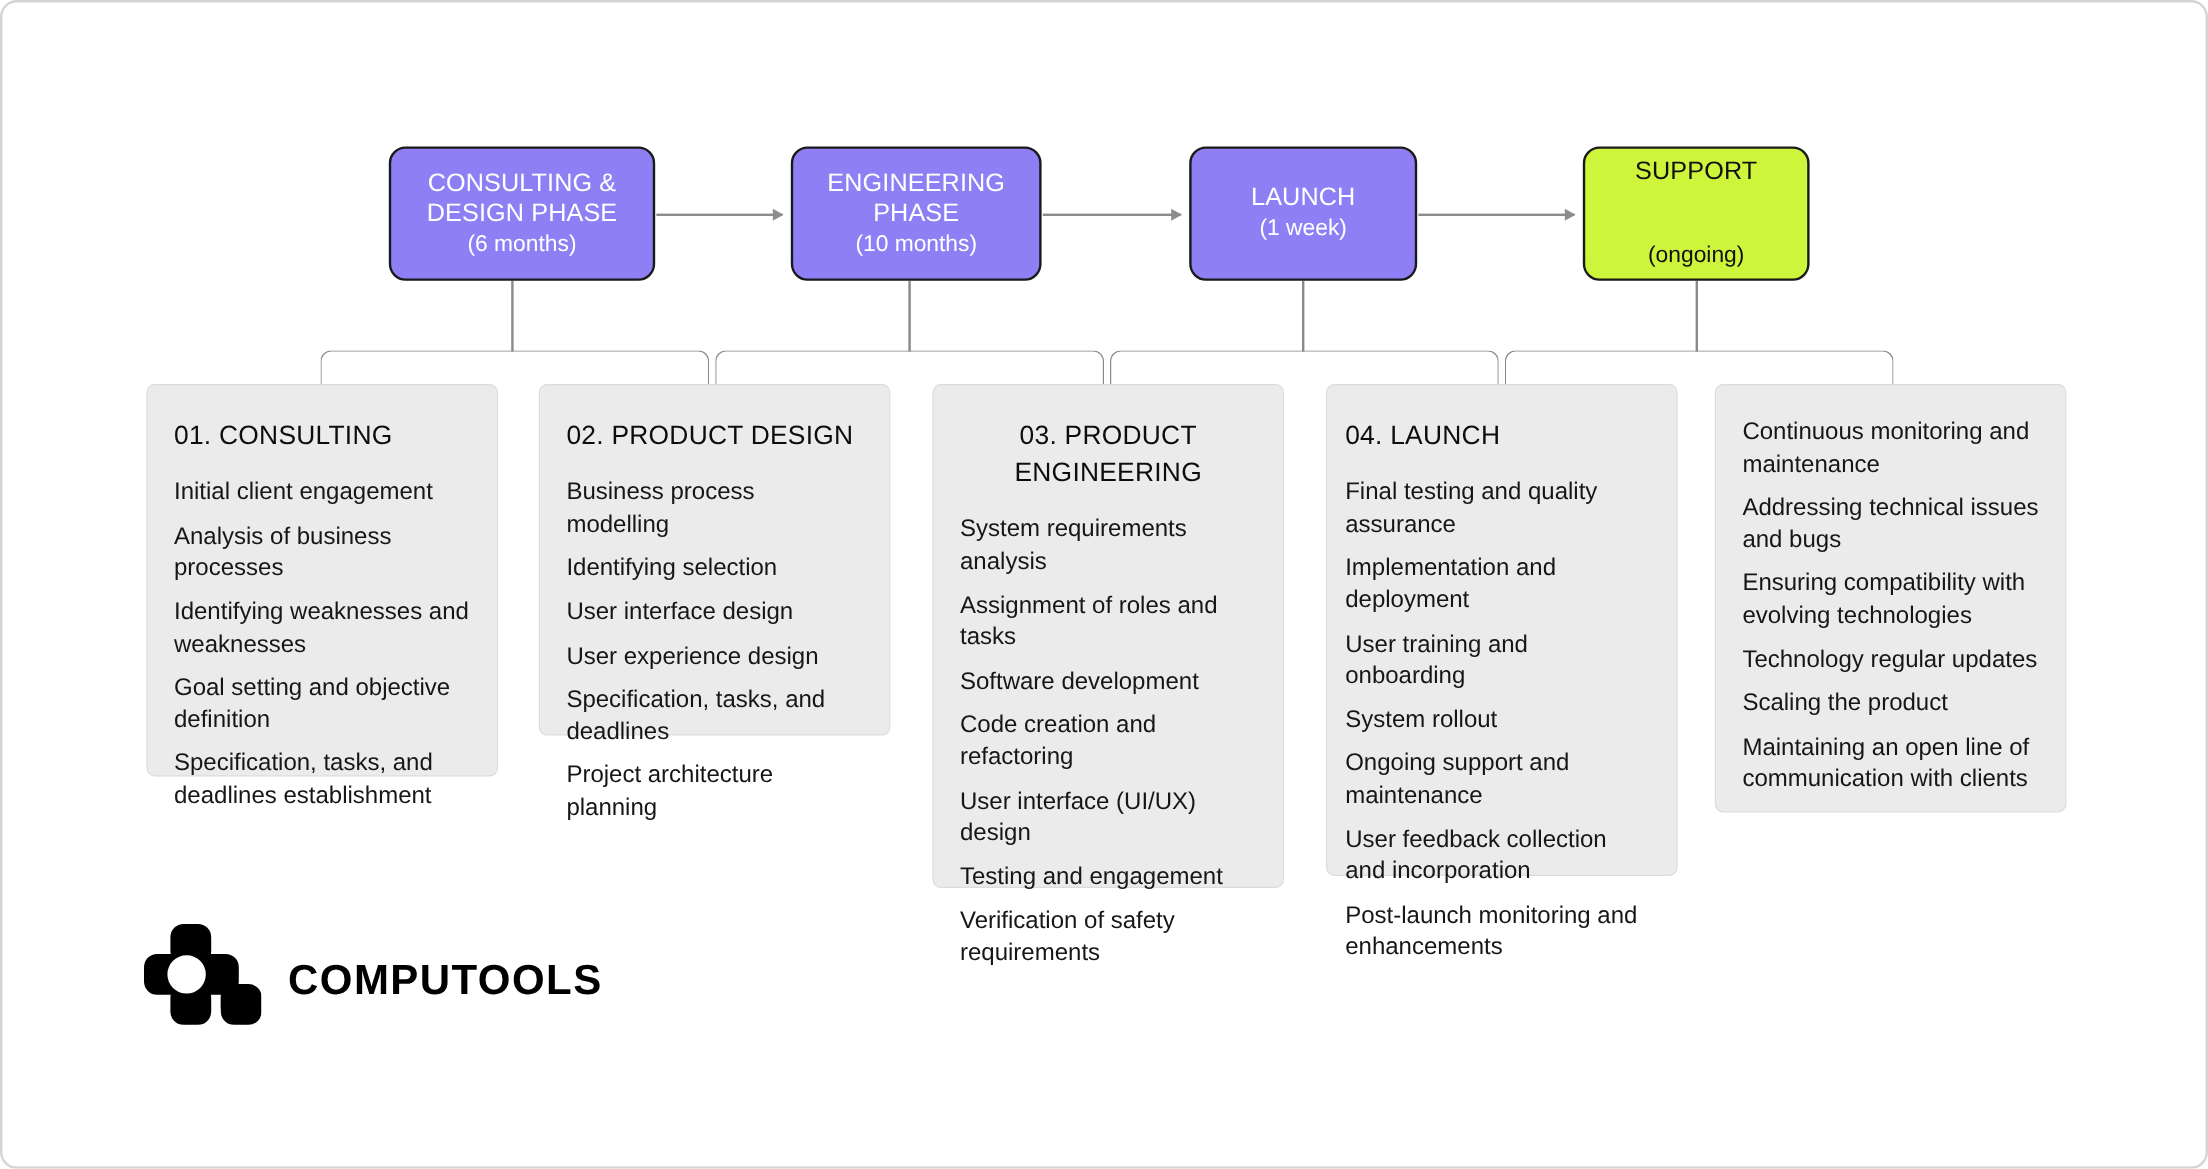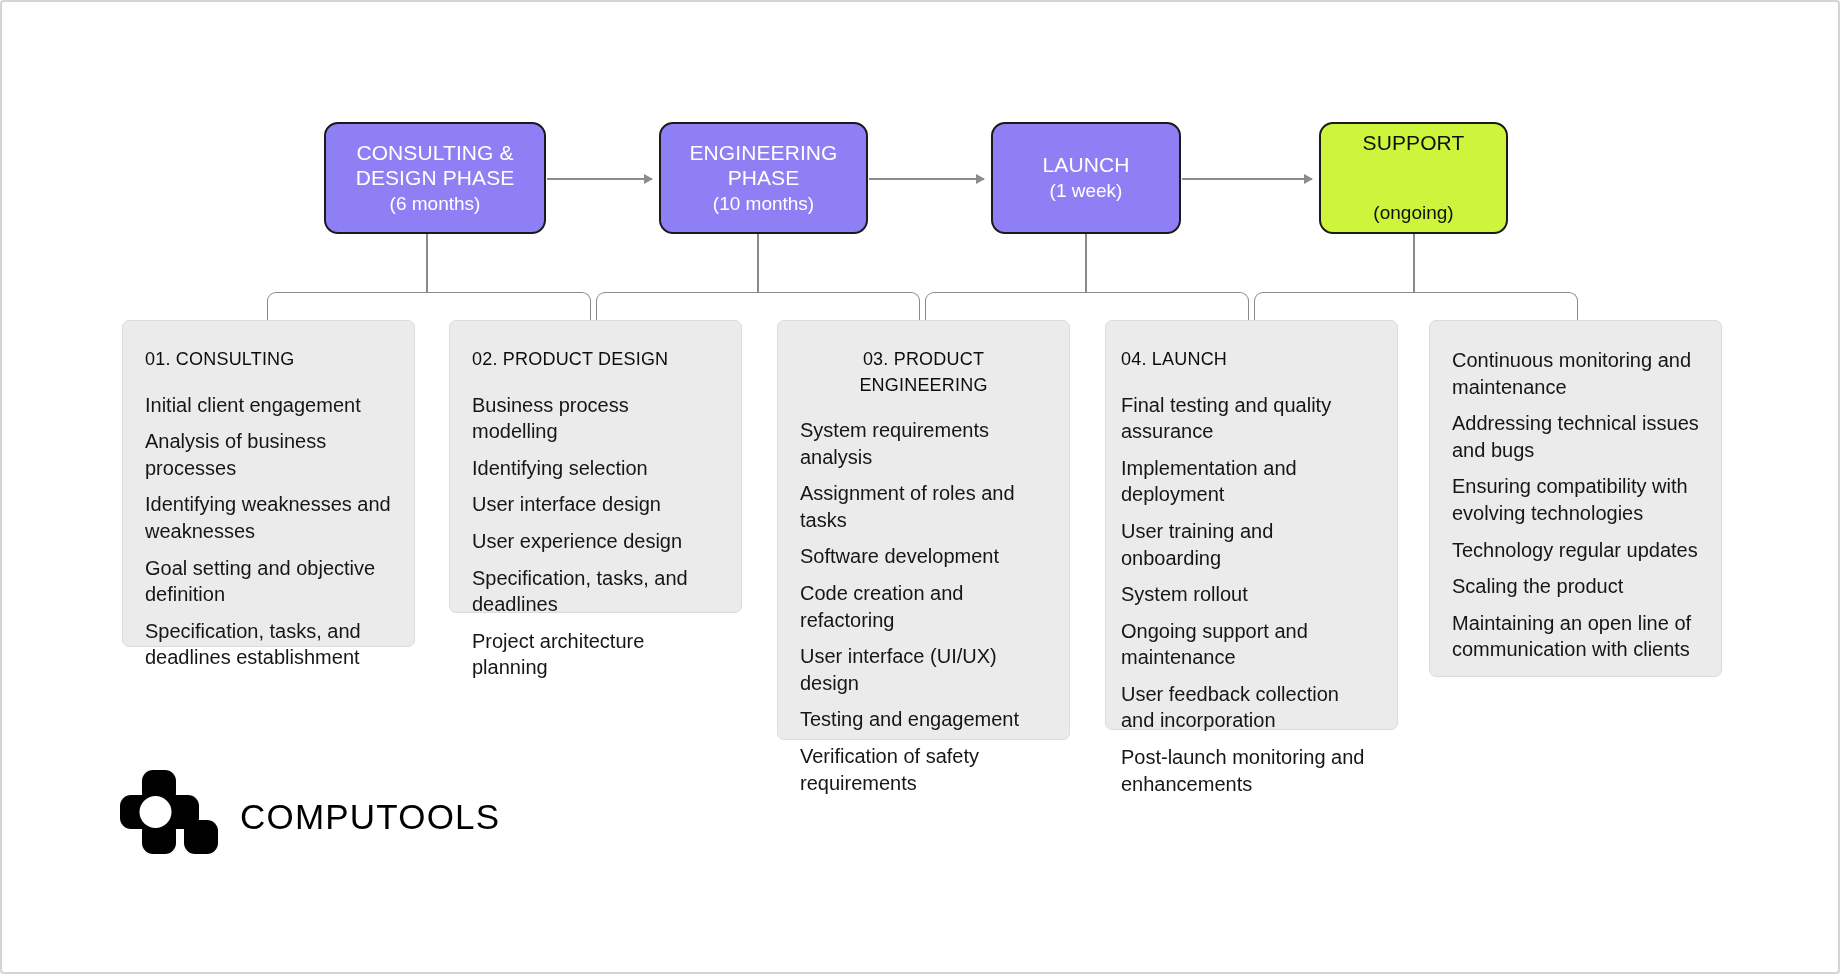--- a/index.html
+++ b/index.html
@@ -11,21 +11,21 @@
     background: #ffffff;
     font-family: "Liberation Sans", sans-serif;
   }
 
   #canvas {
     position: relative;
     width: 1840px;
     height: 974px;
     background: #ffffff;
     border: 2px solid #d4d4d4;
-    border-radius: 4px;
+    border-radius: 14px;
     overflow: hidden;
   }
 
   
   .phase {
     position: absolute;
     border: 2.5px solid #1a1a1a;
     border-radius: 14px;
     display: flex;
     flex-direction: column;
@@ -89,21 +89,21 @@
   
   .card {
     position: absolute;
     background: #ebebeb;
     border: 1px solid #dcdcdc;
     border-radius: 7px;
     padding: 26px 22px 24px 22px;
     z-index: 6;
   }
   .card-title {
-    font-size: 18px;
+    font-size: 22px;
     font-weight: 500;
     color: #0d0d0d;
     line-height: 1.42;
     letter-spacing: 0.2px;
     margin-bottom: 19px;
   }
   .card.centered .card-title { text-align: center; }
   .card-list { list-style: none; }
   .card-list li {
     font-size: 20px;
@@ -120,21 +120,21 @@
     left: 118px;
     top: 768px;
     display: flex;
     align-items: center;
     gap: 22px;
     z-index: 7;
   }
   #logo .mark { width: 98px; height: 92px; display: block; }
   #logo .wordmark {
     font-size: 35px;
-    font-weight: 400;
+    font-weight: 700;
     letter-spacing: 1.2px;
     color: #000000;
     line-height: 1;
   }
 </style>
 </head>
 <body>
 
 <div id="canvas">
 

